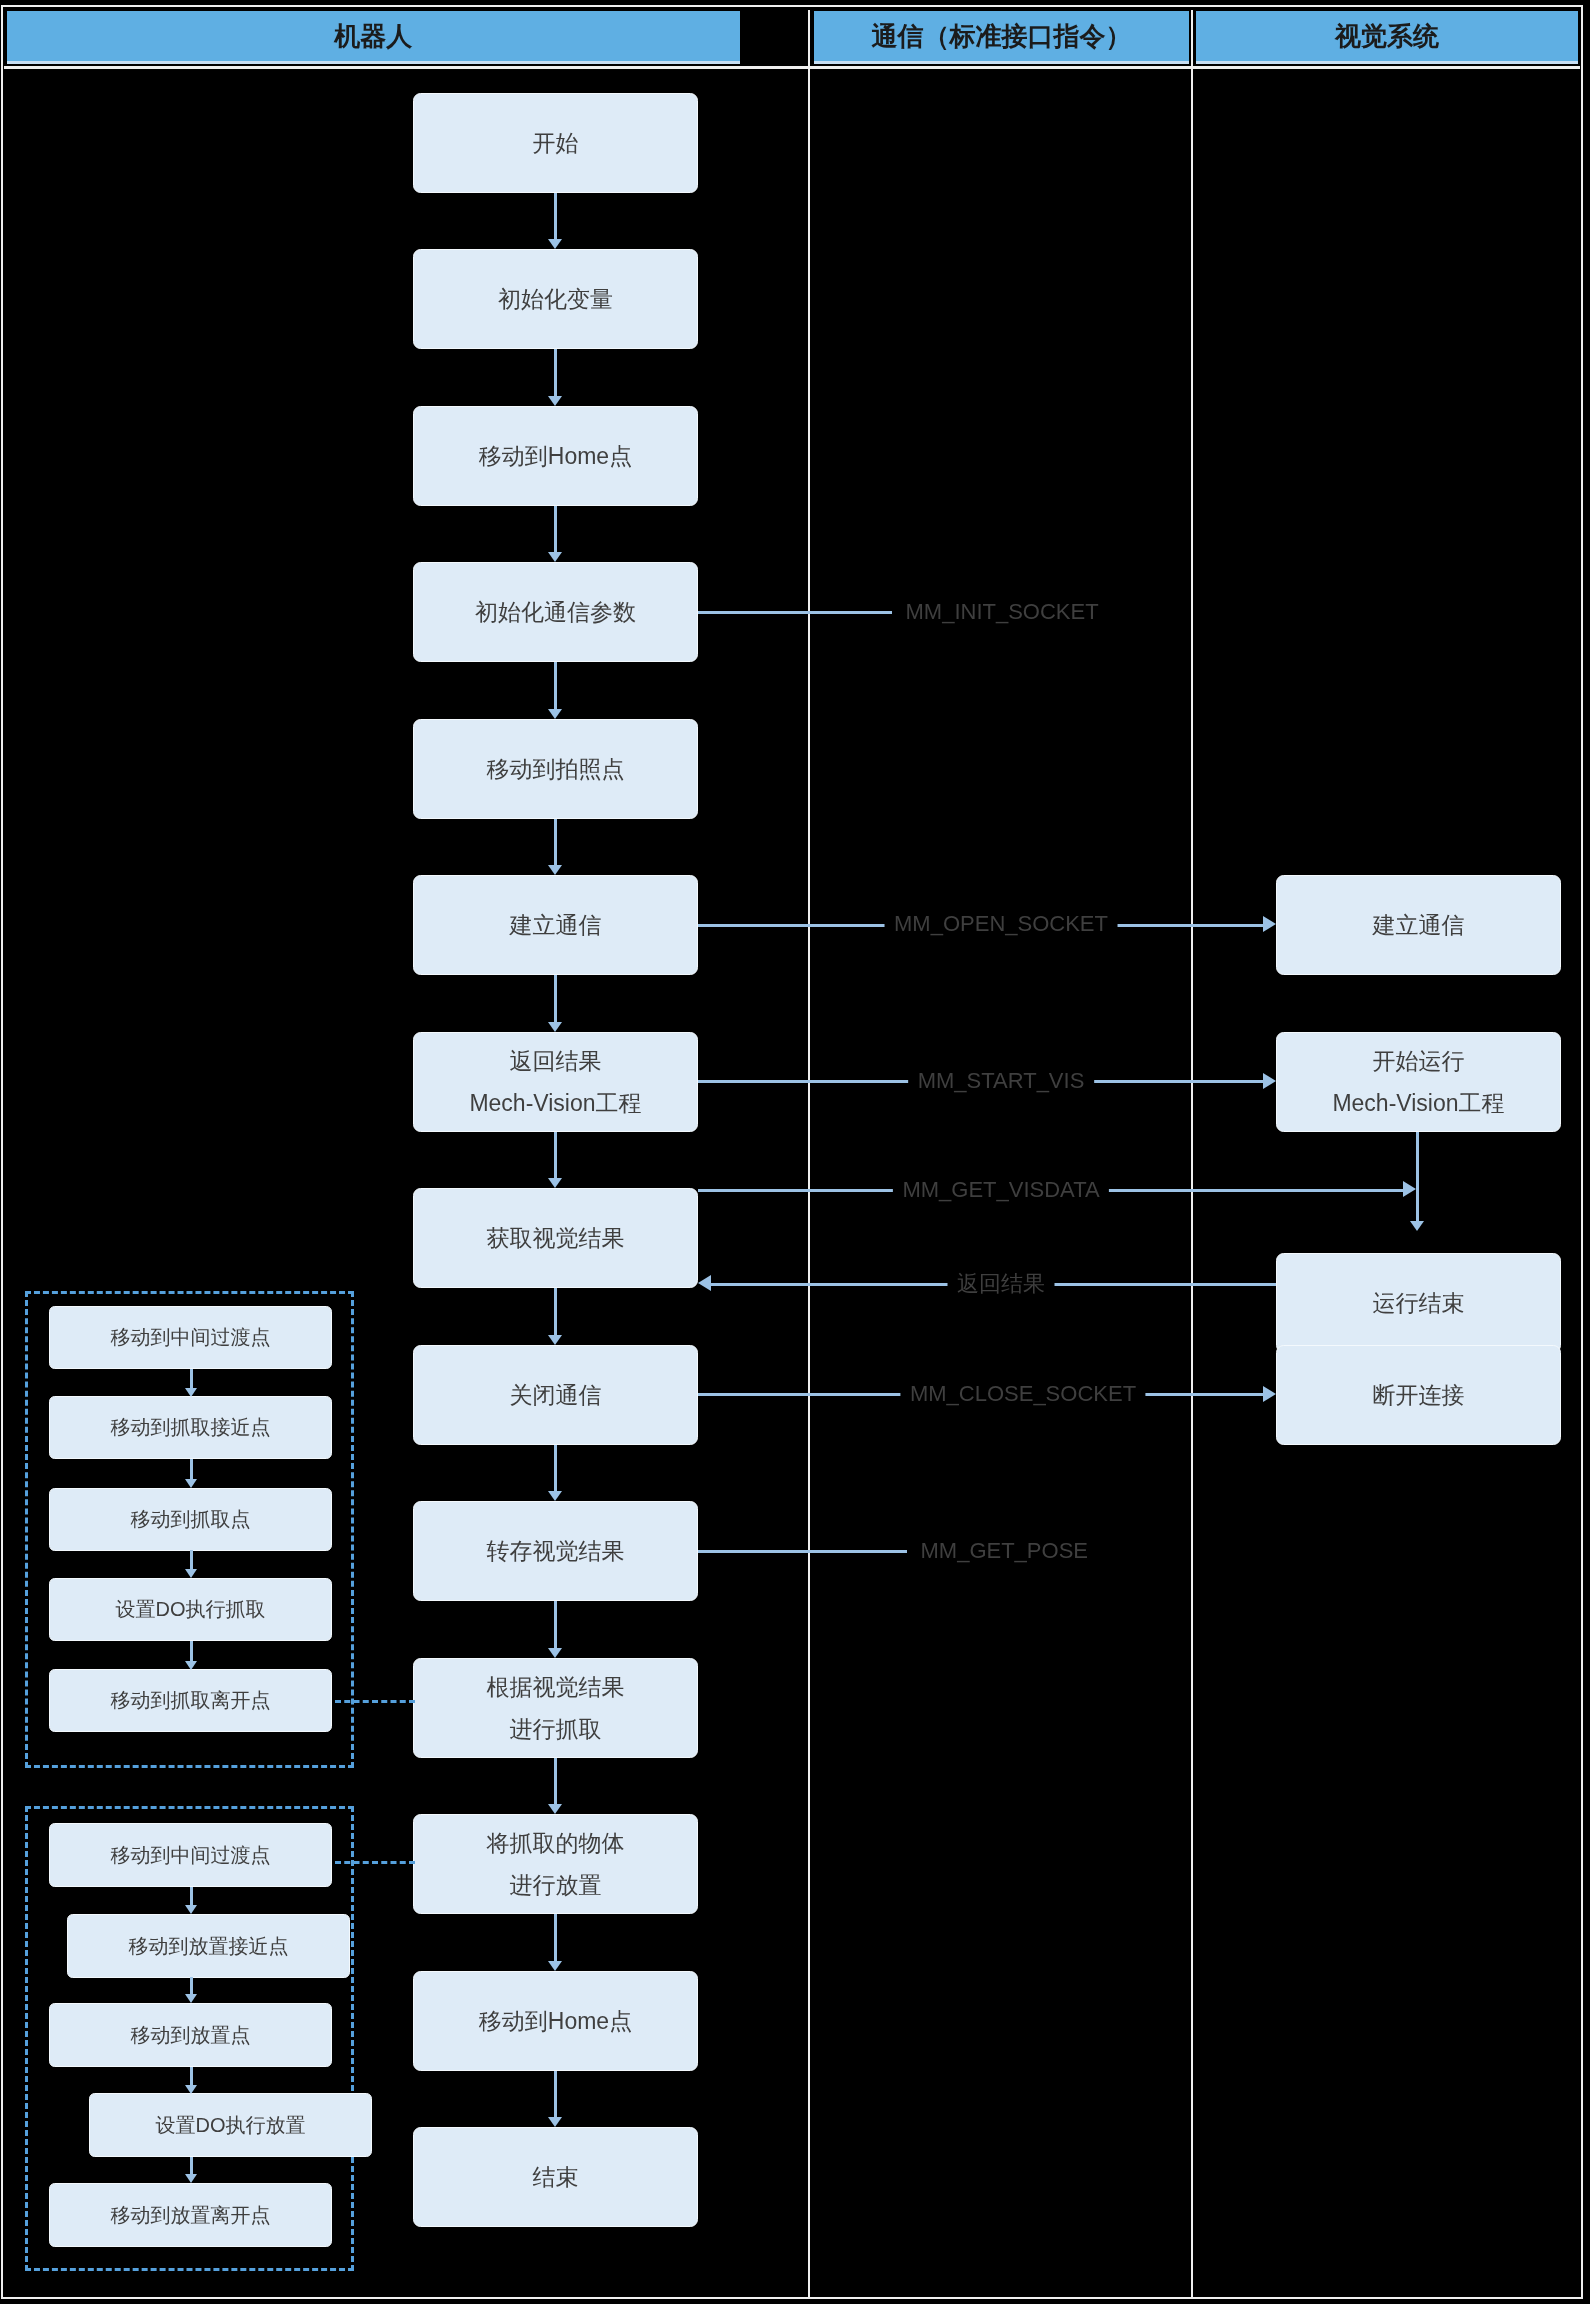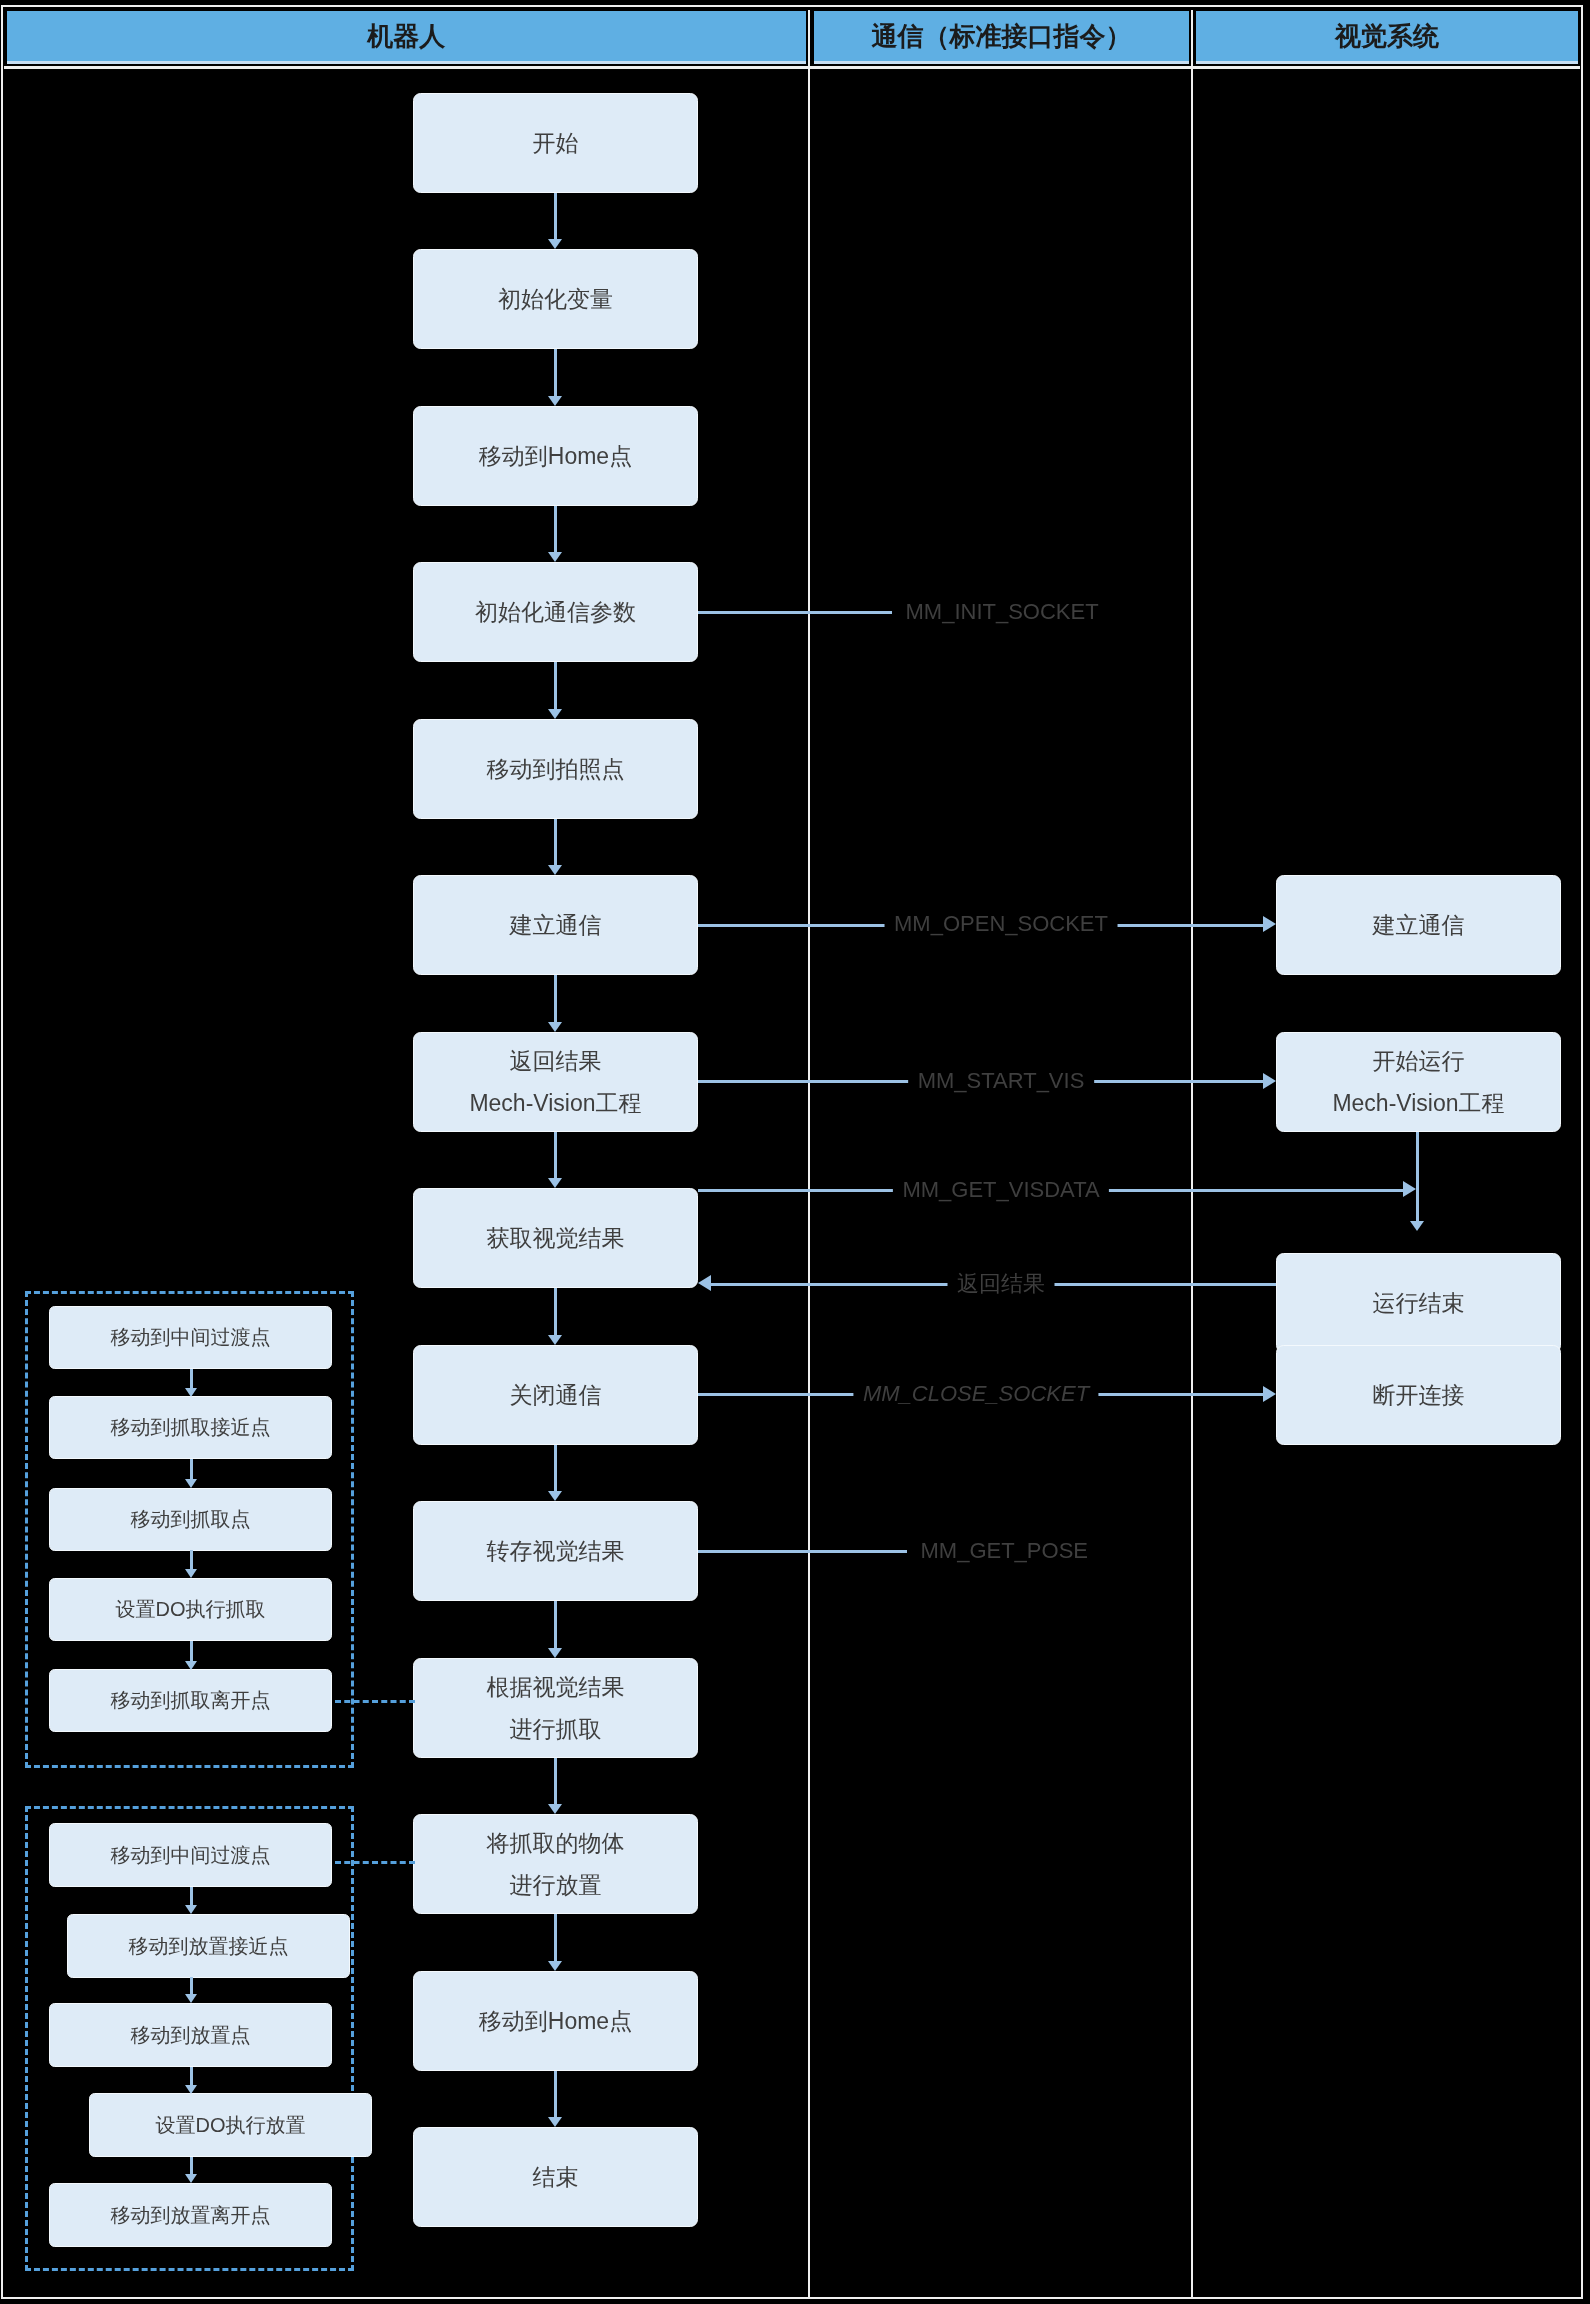--- a/index.html
+++ b/index.html
@@ -47,21 +47,21 @@
   
   .dlink{border-top:3.8px dashed #55A0DC;width:80px;z-index:1;}
 </style>
 </head>
 <body>
 
 <div class="abs frame"></div>
 <div class="abs lane-line" style="left:808px;"></div>
 <div class="abs lane-line" style="left:1191px;"></div>
 
-<div class="abs hcell" style="left:6.7px;width:799px;">机器人</div>
+<div class="abs hcell" style="left:6.7px;width:733px;">机器人</div>
 <div class="abs hcell" style="left:814px;width:375px;">通信（标准接口指令）</div>
 <div class="abs hcell" style="left:1196px;width:382px;">视觉系统</div>
 <div class="abs h-underline"></div>
 
 <div class="abs box" style="top:93px;">开始</div>
 <div class="abs box" style="top:249px;">初始化变量</div>
 <div class="abs box" style="top:406px;">移动到Home点</div>
 <div class="abs box" style="top:562px;">初始化通信参数</div>
 <div class="abs box" style="top:719px;">移动到拍照点</div>
 <div class="abs box" style="top:875px;">建立通信</div>
@@ -163,21 +163,21 @@
 <div class="abs hline" style="left:698px;top:1189px;width:705px;"></div>
 <div class="abs ha-r" style="left:1403px;top:1181px;"></div>
 <div class="abs msg" style="left:1001px;top:1190px;">MM_GET_VISDATA</div>
 
 <div class="abs hline" style="left:711px;top:1283px;width:565px;"></div>
 <div class="abs ha-l" style="left:698px;top:1275px;"></div>
 <div class="abs msg" style="left:1001px;top:1284px;">返回结果</div>
 
 <div class="abs hline" style="left:698px;top:1393px;width:565px;"></div>
 <div class="abs ha-r" style="left:1263px;top:1386px;"></div>
-<div class="abs msg" style="left:976px;top:1394px;font-style:italic;">MM_CLOSE_SOCKET</div>
+<div class="abs msg" style="left:1023px;top:1394px;">MM_CLOSE_SOCKET</div>
 
 <div class="abs hline" style="left:698px;top:1550px;width:209px;"></div>
 <div class="abs msg anchor-left" style="left:911px;top:1551px;">MM_GET_POSE</div>
 
 <div class="abs group" style="top:1291px;height:477px;"></div>
 <div class="abs gbox" style="top:1306px;">移动到中间过渡点</div>
 <div class="abs gbox" style="top:1396px;">移动到抓取接近点</div>
 <div class="abs gbox" style="top:1488px;">移动到抓取点</div>
 <div class="abs gbox" style="top:1578px;">设置DO执行抓取</div>
 <div class="abs gbox" style="top:1669px;">移动到抓取离开点</div>

